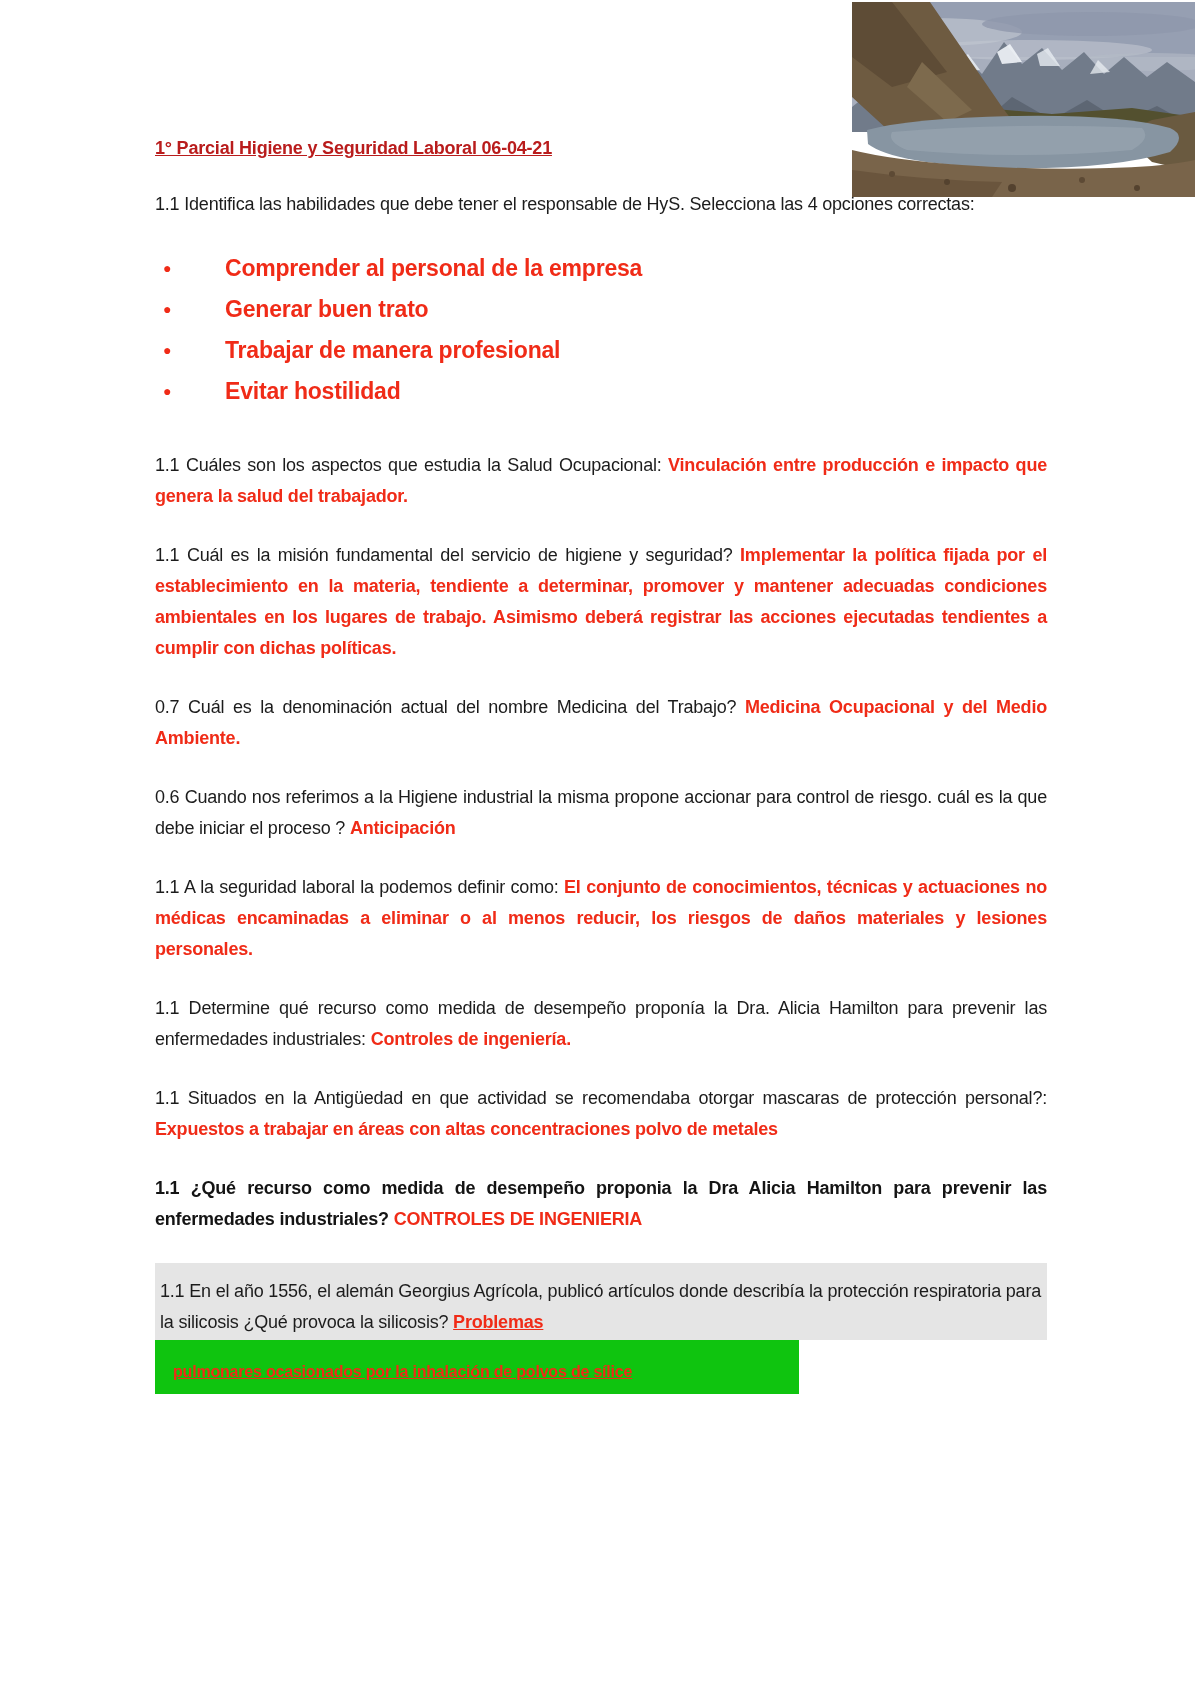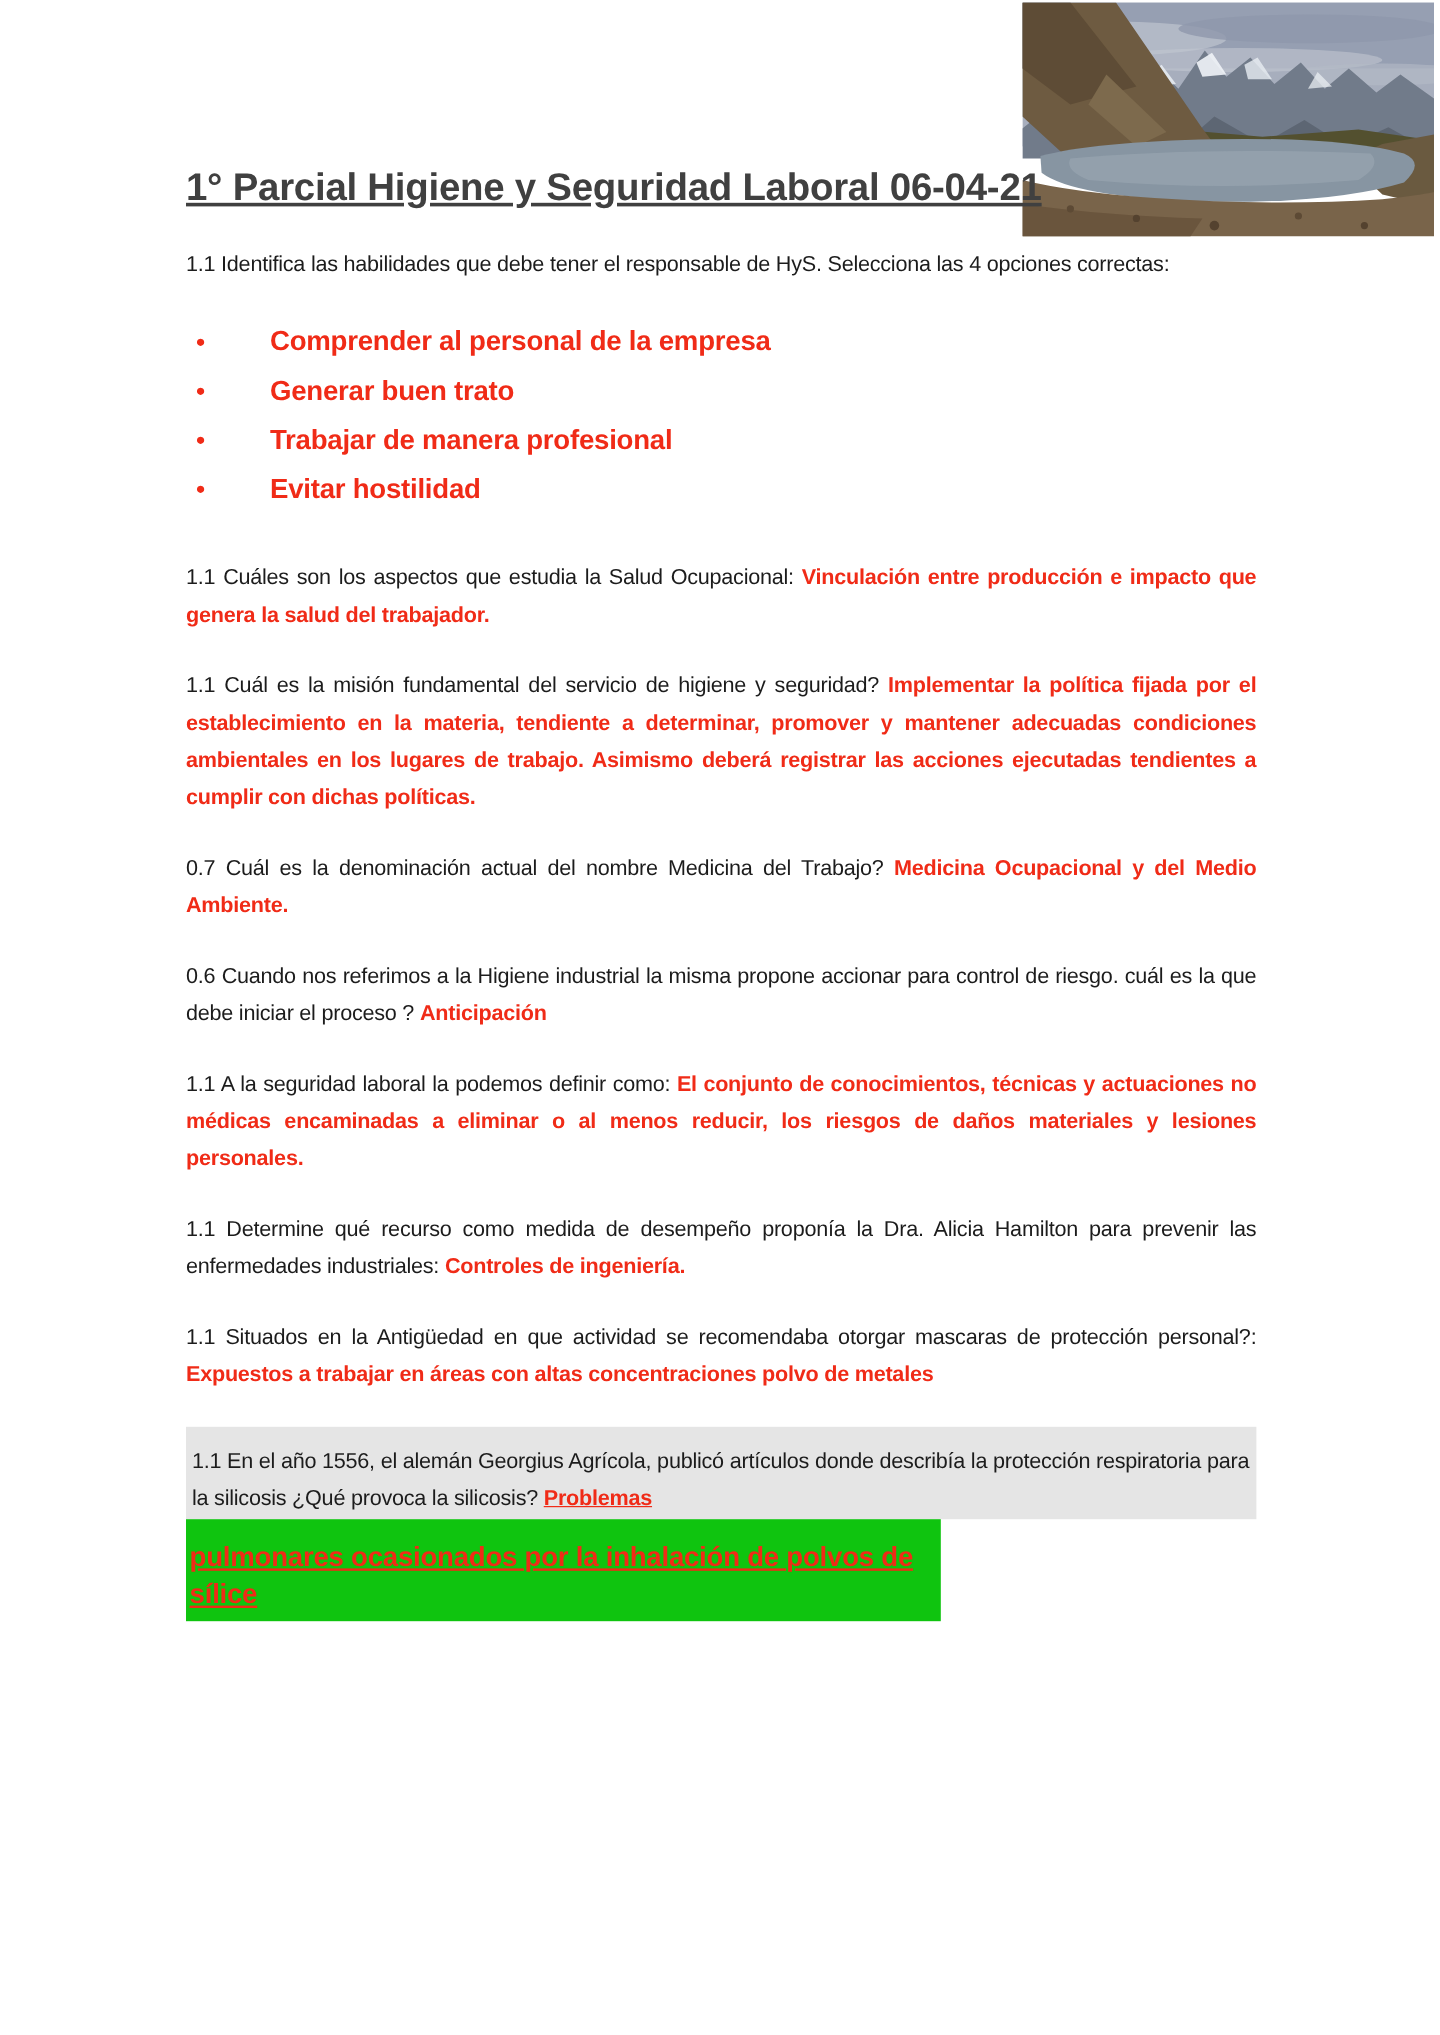--- a/index.html
+++ b/index.html
@@ -12,24 +12,24 @@
     color:#1c1c1c;
   }
   .photo{
     position:absolute;left:852px;top:2px;width:343px;height:195px;
     line-height:0;
   }
   .content{
     position:absolute;left:155px;top:138px;width:892px;
   }
   h1.doc-title{
-    font-size:32px;font-weight:bold;
+    font-size:18px;font-weight:bold;
     text-decoration:underline;
     margin:0 0 30px 0;
-    color:#404040;
+    color:#b91c1c;
     letter-spacing:-0.2px;
   }
   p.para{
     font-size:18px;line-height:31px;letter-spacing:-0.2px;
     text-align:justify;
     margin:0 0 28px 0;
   }
   .q{color:#1c1c1c;}
   .a{color:#f02b17;font-weight:bold;}
   .q-bold{font-weight:bold;color:#141414;}
@@ -46,22 +46,22 @@
   .mb16{margin-bottom:16px;}
   .green-block{
     background:#e5e5e5;
     padding:13px 6px 2px 5px;
     margin:0;
   }
   .green-block p.para{margin:0;}
   .green-strip{
     background:#0fc40f;
     width:626px;
-    padding:16px 0 7px 3px;
-    font-size:23px;line-height:31px;letter-spacing:-0.2px;
+    padding:16px 0 7px 18px;
+    font-size:16px;line-height:31px;letter-spacing:-0.2px;
   }
   .underline{text-decoration:underline;}
 </style>
 </head>
 <body>
 
 <div class="photo">
   <svg width="343" height="195" viewBox="0 0 343 195" xmlns="http://www.w3.org/2000/svg">
 
     <rect x="0" y="0" width="343" height="120" fill="#a7aebd"></rect>
@@ -151,20 +151,23 @@
   </p>
 
   <p class="para">
     <span class="q">1.1 Determine qué recurso como medida de desempeño proponía la Dra. Alicia Hamilton para prevenir las enfermedades industriales: </span><span class="a">Controles de ingeniería.</span>
   </p>
 
   <p class="para tight">
     <span class="q">1.1 Situados en la Antigüedad en que actividad se recomendaba otorgar mascaras de protección personal?: </span><span class="a">Expuestos a trabajar en áreas con altas concentraciones polvo de metales</span>
   </p>
 
+  <p class="para mb16">
+    <span class="q q-bold">1.1 ¿Qué recurso como medida de desempeño proponia la Dra Alicia Hamilton para prevenir las enfermedades industriales? </span><span class="a">CONTROLES DE INGENIERIA</span>
+  </p>
 
   <div class="green-block">
     <p class="para">
       <span class="q">1.1 En el año 1556, el alemán Georgius Agrícola, publicó artículos donde describía la protección respiratoria para la silicosis ¿Qué provoca la silicosis? </span><span class="a underline">Problemas</span>
     </p>
   </div>
   <div class="green-strip">
     <span class="a underline">pulmonares ocasionados por la inhalación de polvos de sílice</span>
   </div>
 

